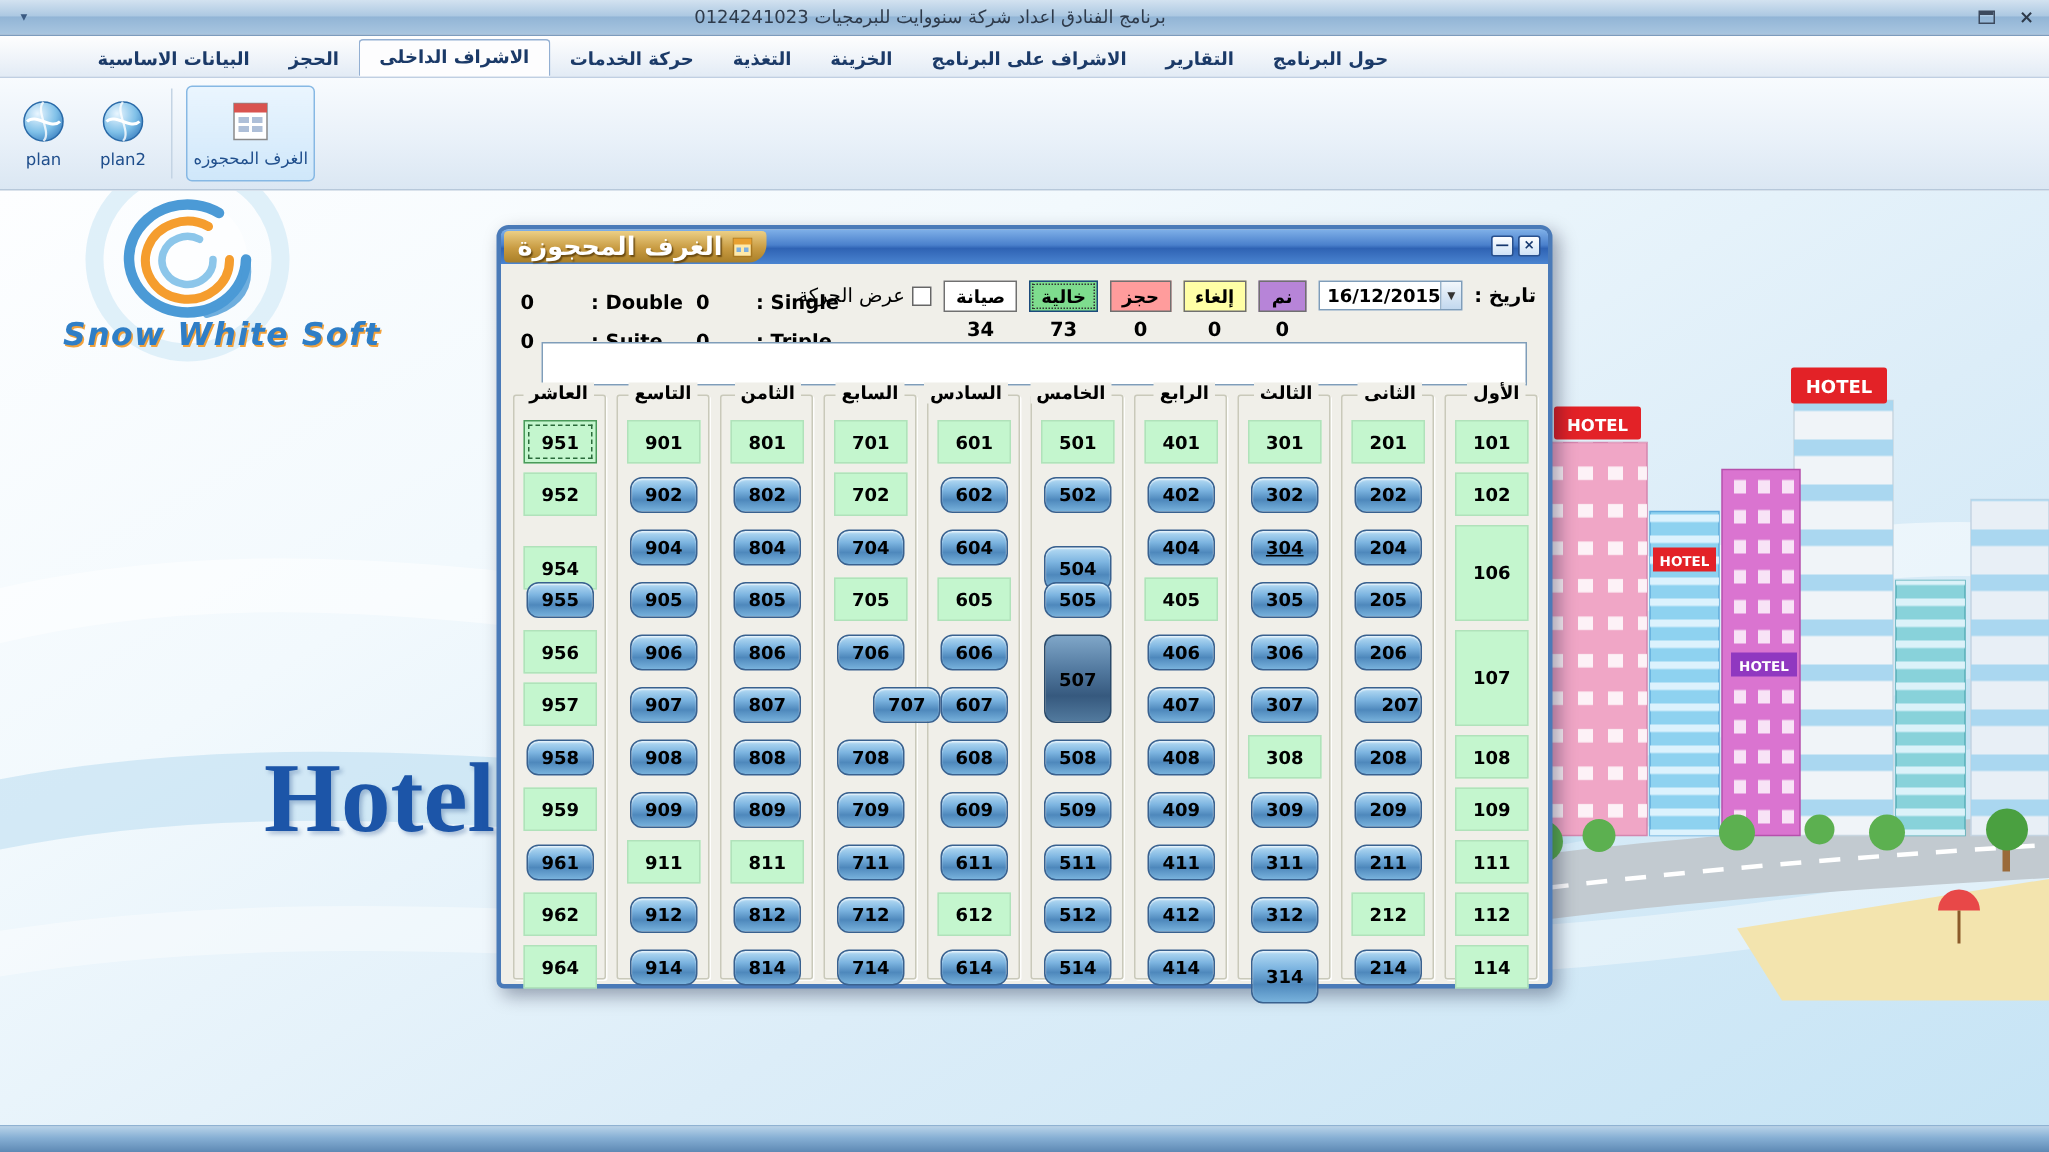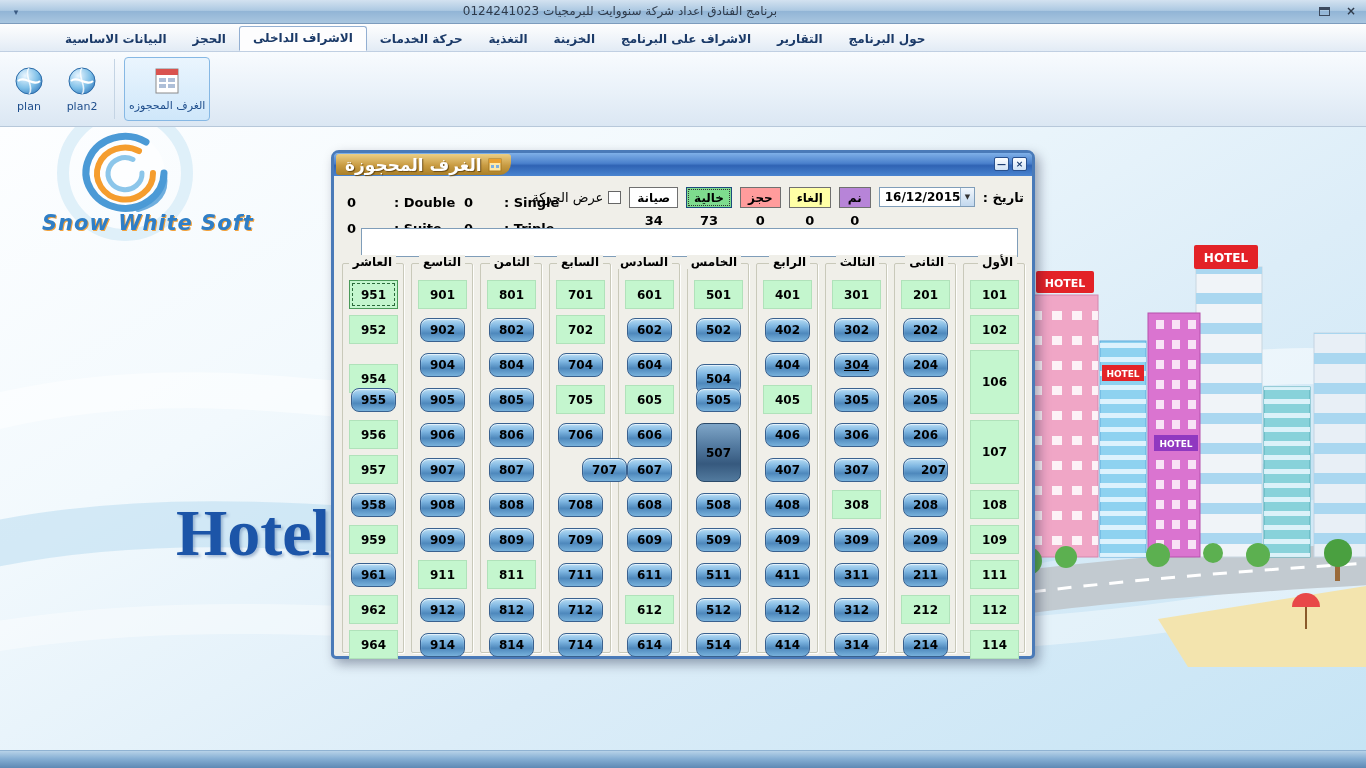--- a/index.html
+++ b/index.html
@@ -363,21 +363,21 @@
           <div class="room green" style="top: 16px; height: 29px;">301</div>
           <div class="room blue" style="top: 54px; height: 24px;">302</div>
           <div class="room blue" style="top: 89px; height: 24px; text-decoration: underline;">304</div>
           <div class="room blue" style="top: 124px; height: 24px;">305</div>
           <div class="room blue" style="top: 159px; height: 24px;">306</div>
           <div class="room blue" style="top: 194px; height: 24px;">307</div>
           <div class="room green" style="top: 226px; height: 29px;">308</div>
           <div class="room blue" style="top: 264px; height: 24px;">309</div>
           <div class="room blue" style="top: 299px; height: 24px;">311</div>
           <div class="room blue" style="top: 334px; height: 24px;">312</div>
-          <div class="room blue" style="top: 369px; height: 24px;">314</div>
+          <div class="room blue" style="top: 369px; height: 36px;">314</div>
         </div>
         <div class="floor-group">
           <span class="floor-label">الرابع</span>
           <div class="room green" style="top: 16px; height: 29px;">401</div>
           <div class="room blue" style="top: 54px; height: 24px;">402</div>
           <div class="room blue" style="top: 89px; height: 24px;">404</div>
           <div class="room green" style="top: 121px; height: 29px;">405</div>
           <div class="room blue" style="top: 159px; height: 24px;">406</div>
           <div class="room blue" style="top: 194px; height: 24px;">407</div>
           <div class="room blue" style="top: 229px; height: 24px;">408</div>

